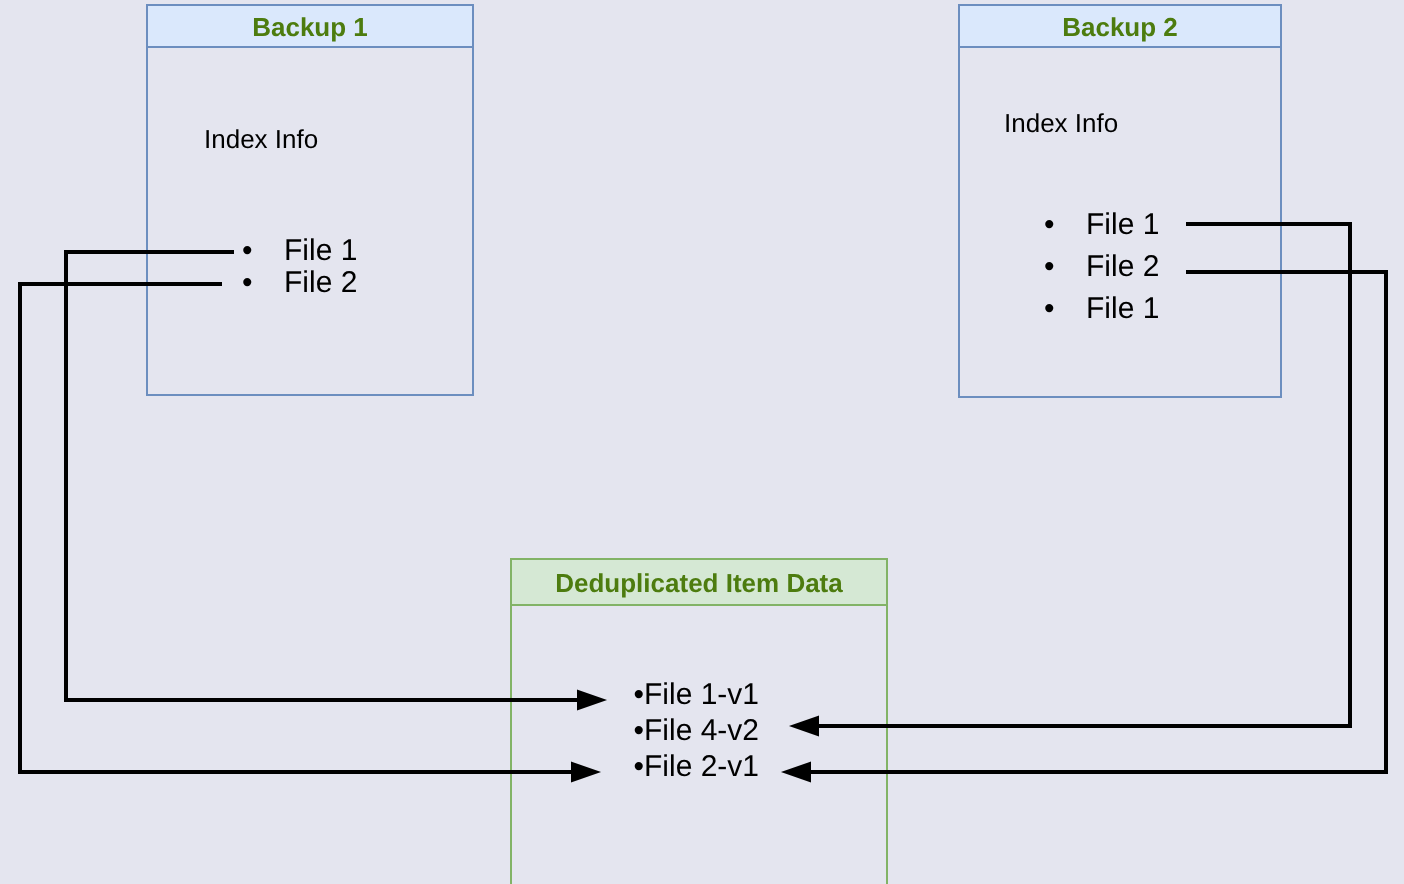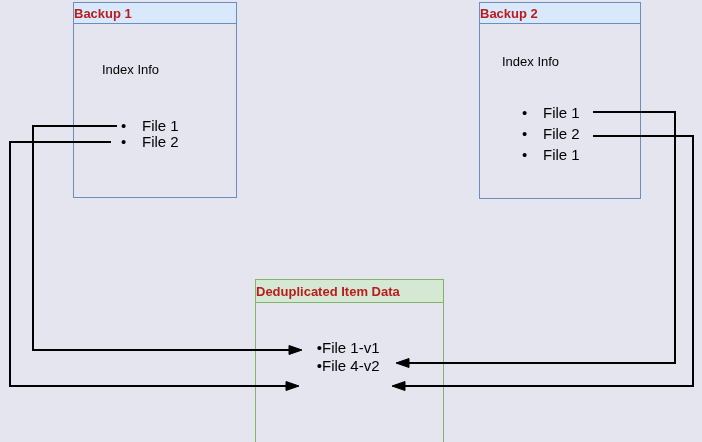--- a/index.html
+++ b/index.html
@@ -18,23 +18,24 @@
   .node{
     position:absolute;
     box-sizing:border-box;
     background:transparent;
   }
   .node.blue{ border:1px solid #6c8ebf; }
   .node.green{ border:1px solid #82b366; }
   .node-header{
     box-sizing:border-box;
     width:100%;
+    text-align:center;
     font-weight:bold;
     font-size:13px;
-    color:#b91c1c;
+    color:#4d7c0f;
   }
   .blue .node-header{
     background:#dae8fc;
     border-bottom:1px solid #6c8ebf;
     height:21px;
     line-height:21px;
   }
   .green .node-header{
     background:#d5e8d4;
     border-bottom:1px solid #82b366;
@@ -110,20 +111,21 @@
   </ul>
 
   <div class="node green" style="left:255px; top:279px; width:189px; height:176px;">
     <div class="node-header">
       <span>Deduplicated Item Data</span>
     </div>
   </div>
   <ul class="file-list lh18" style="left:301px; top:339px;">
     <li><span>File 1-v1</span></li>
     <li><span>File 4-v2</span></li>
+    <li><span>File 2-v1</span></li>
   </ul>
 
   <svg id="connector-layer" viewBox="0 0 702 442" xmlns="http://www.w3.org/2000/svg">
 
     <g>
       <path d="M117,126 L33,126 L33,350 L289,350"></path>
       <polygon points="289,345.5 302,350 289,354.5"></polygon>
     </g>
 
     <g>

